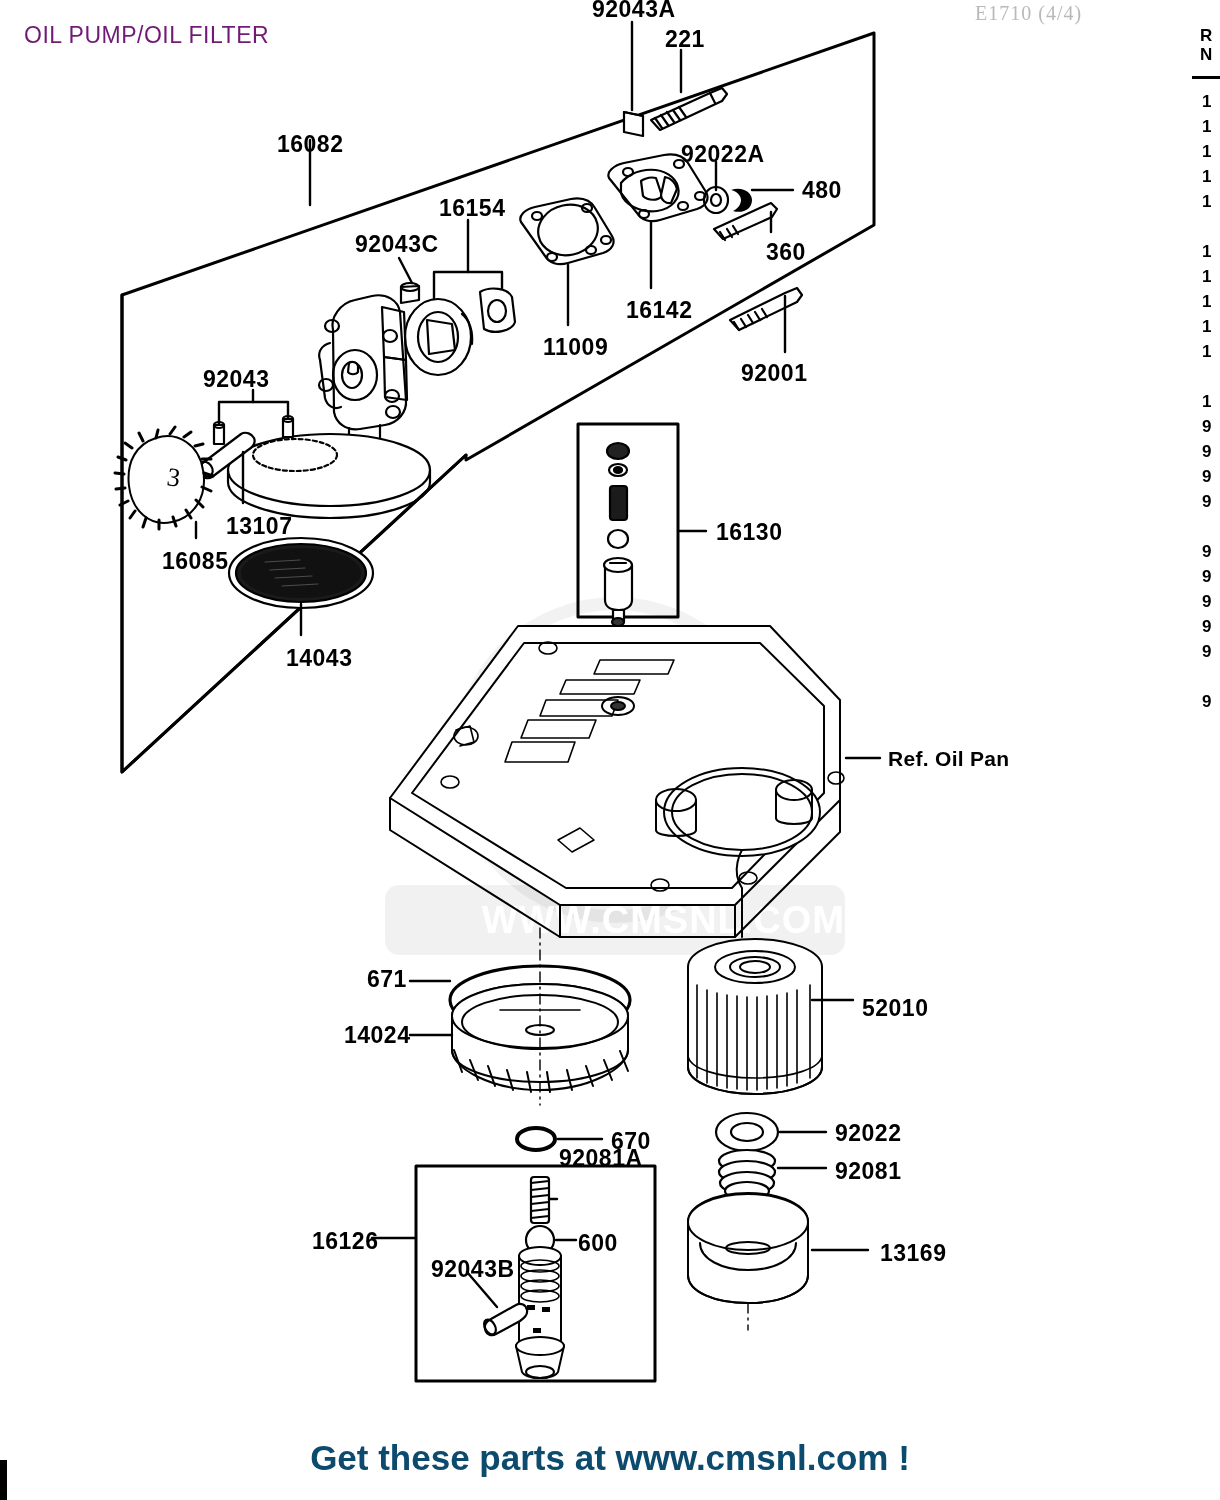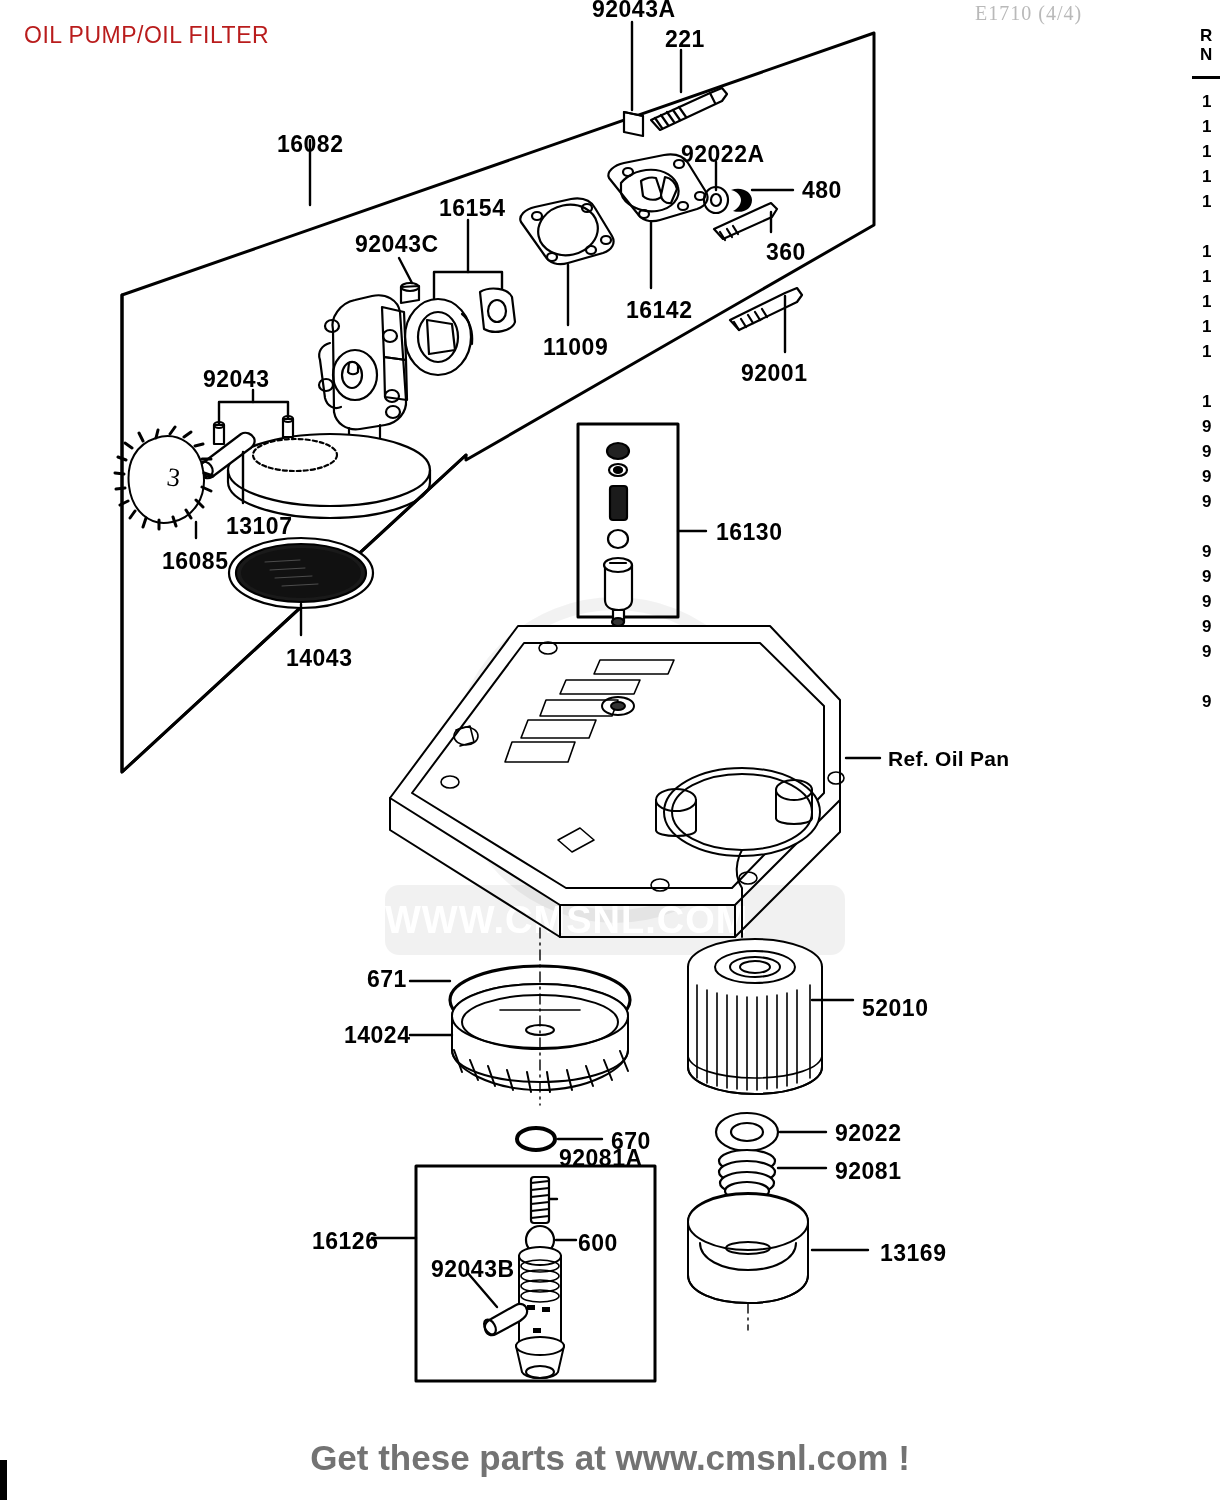--- a/index.html
+++ b/index.html
@@ -2,31 +2,31 @@
 <html><head>
 <meta charset="utf-8">
 <style>
   html,body{margin:0;padding:0;background:#fff;}
   body{width:1220px;height:1500px;position:relative;overflow:hidden;
        font-family:"Liberation Sans",sans-serif;}
 
   
   #page-title{
     position:absolute;left:24px;top:22px;
-    font-size:23px;letter-spacing:.5px;color:#b91c1c;font-weight:400;
+    font-size:23px;letter-spacing:.5px;color:#701a75;font-weight:400;
     white-space:nowrap;
   }
   #sheet-code{
     position:absolute;left:975px;top:2px;
     font-size:20px;color:#b9b9b9;letter-spacing:1px;white-space:nowrap;
     font-family:Liberation Serif, serif;
   }
   #footer-cta{
     position:absolute;left:0;top:1438px;width:1220px;text-align:center;
-    font-size:35px;font-weight:bold;color:#737373;letter-spacing:0px;
+    font-size:35px;font-weight:bold;color:#0c4a6e;letter-spacing:0px;
     white-space:nowrap;
   }
   #left-edge-mark{
     position:absolute;left:0px;top:1460px;width:7px;height:40px;background:#000;
   }
 
   
   #parts-table{
     position:absolute;left:1188px;top:26px;width:34px;height:750px;
     overflow:hidden;
@@ -59,21 +59,21 @@
   .wm-logo-letters{
     position:absolute;left:50%;top:50%;transform:translate(-50%,-50%);
     font-size:150px;font-weight:bold;color:rgba(0,0,0,.05);
     letter-spacing:-4px;white-space:nowrap;
   }
   .wm-band{
     position:absolute;left:385px;top:885px;width:460px;height:70px;
     background:rgba(0,0,0,.055);border-radius:14px;pointer-events:none;
   }
   .wm-band span{
-    position:absolute;left:0;top:14px;width:100%;text-align:left;
+    position:absolute;left:0;top:14px;width:100%;text-align:right;
     font-size:38px;font-weight:bold;color:#fff;letter-spacing:1px;white-space:nowrap;
   }
 
   
   #diagram{position:absolute;left:0;top:0;width:1220px;height:1500px;}
   #diagram svg{position:absolute;left:0;top:0;}
 
   
   .lbl{
     position:absolute;font-size:23px;font-weight:bold;color:#000;

